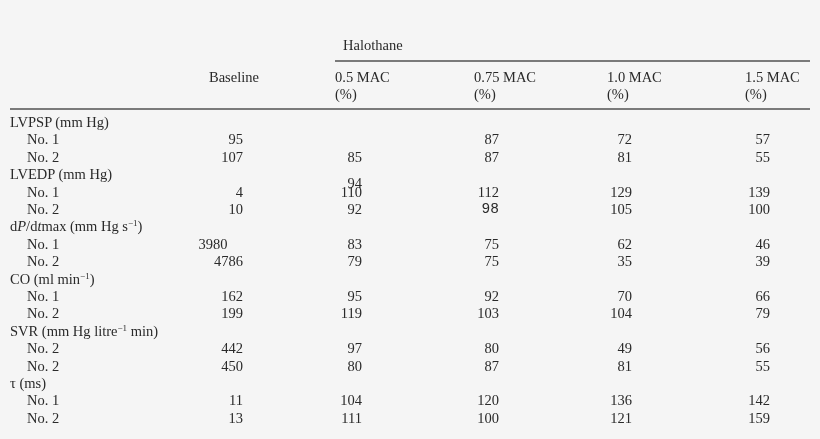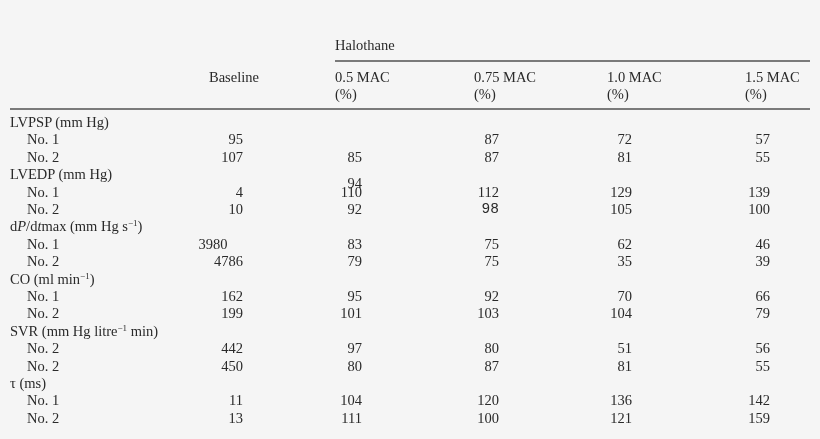--- a/index.html
+++ b/index.html
@@ -17,21 +17,21 @@
   .num { text-align: right; width: 60px; }
   .lbl { left: 10px; }
   .sub { left: 27px; }
   sup { font-size: 9px; line-height: 0; vertical-align: 5px; }
 </style>
 </head>
 <body>
 
 <div>
 
-  <div class="abs hdr" style="left:335px; top:37px;">Halothane</div>
+  <div class="abs hdr" style="left:343px; top:37px;">Halothane</div>
   <div class="rule" style="left:335px; width:475px; top:60px; height:1.5px;"></div>
 
   <div class="abs hdr" style="left:209px; top:69px;">Baseline</div>
 
   <div class="abs hdr" style="left:335px; top:69px;">
     <div>0.5 MAC</div>
     <div>(%)</div>
   </div>
   <div class="abs hdr" style="left:474px; top:69px;">
     <div>0.75 MAC</div>
@@ -90,30 +90,30 @@
       <div class="cell num" style="top: 253.2px; left: 710px;">39</div>
       <div class="cell lbl" style="top: 270.6px;"><span>CO (ml min</span><sup>−1</sup><span>)</span></div>
       <div class="cell sub" style="top: 288px;">No. 1</div>
       <div class="cell num" style="top: 288px; left: 183px;">162</div>
       <div class="cell num" style="top: 288px; left: 302px;">95</div>
       <div class="cell num" style="top: 288px; left: 439px;">92</div>
       <div class="cell num" style="top: 288px; left: 572px;">70</div>
       <div class="cell num" style="top: 288px; left: 710px;">66</div>
       <div class="cell sub" style="top: 305.4px;">No. 2</div>
       <div class="cell num" style="top: 305.4px; left: 183px;">199</div>
-      <div class="cell num" style="top: 305.4px; left: 302px;">101</div>
+      <div class="cell num" style="top: 305.4px; left: 302px;">119</div>
       <div class="cell num" style="top: 305.4px; left: 439px;">103</div>
       <div class="cell num" style="top: 305.4px; left: 572px;">104</div>
       <div class="cell num" style="top: 305.4px; left: 710px;">79</div>
       <div class="cell lbl" style="top: 322.8px;"><span>SVR (mm Hg litre</span><sup>−1</sup><span> min)</span></div>
       <div class="cell sub" style="top: 340.2px;">No. 2</div>
       <div class="cell num" style="top: 340.2px; left: 183px;">442</div>
       <div class="cell num" style="top: 340.2px; left: 302px;">97</div>
       <div class="cell num" style="top: 340.2px; left: 439px;">80</div>
-      <div class="cell num" style="top: 340.2px; left: 572px;">51</div>
+      <div class="cell num" style="top: 340.2px; left: 572px;">49</div>
       <div class="cell num" style="top: 340.2px; left: 710px;">56</div>
       <div class="cell sub" style="top: 357.6px;">No. 2</div>
       <div class="cell num" style="top: 357.6px; left: 183px;">450</div>
       <div class="cell num" style="top: 357.6px; left: 302px;">80</div>
       <div class="cell num" style="top: 357.6px; left: 439px;">87</div>
       <div class="cell num" style="top: 357.6px; left: 572px;">81</div>
       <div class="cell num" style="top: 357.6px; left: 710px;">55</div>
       <div class="cell lbl" style="top: 375px;">τ (ms)</div>
       <div class="cell sub" style="top: 392.4px;">No. 1</div>
       <div class="cell num" style="top: 392.4px; left: 183px;">11</div>

